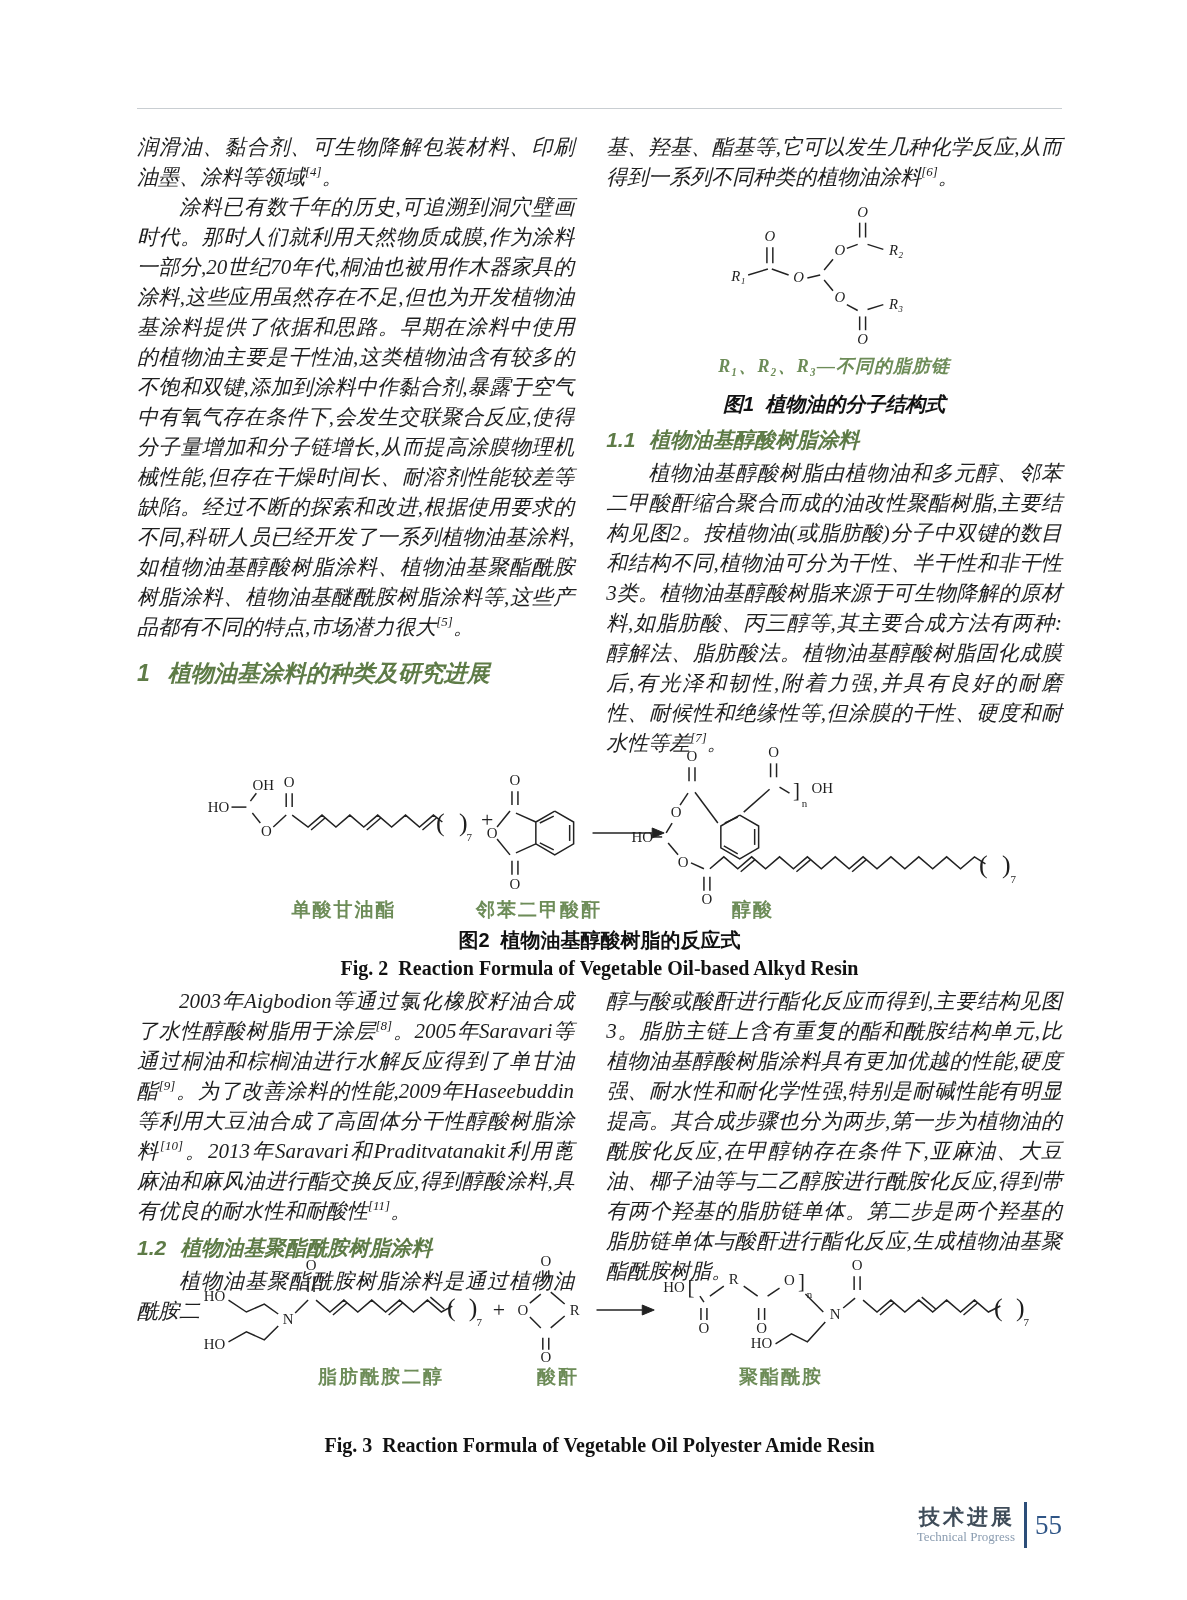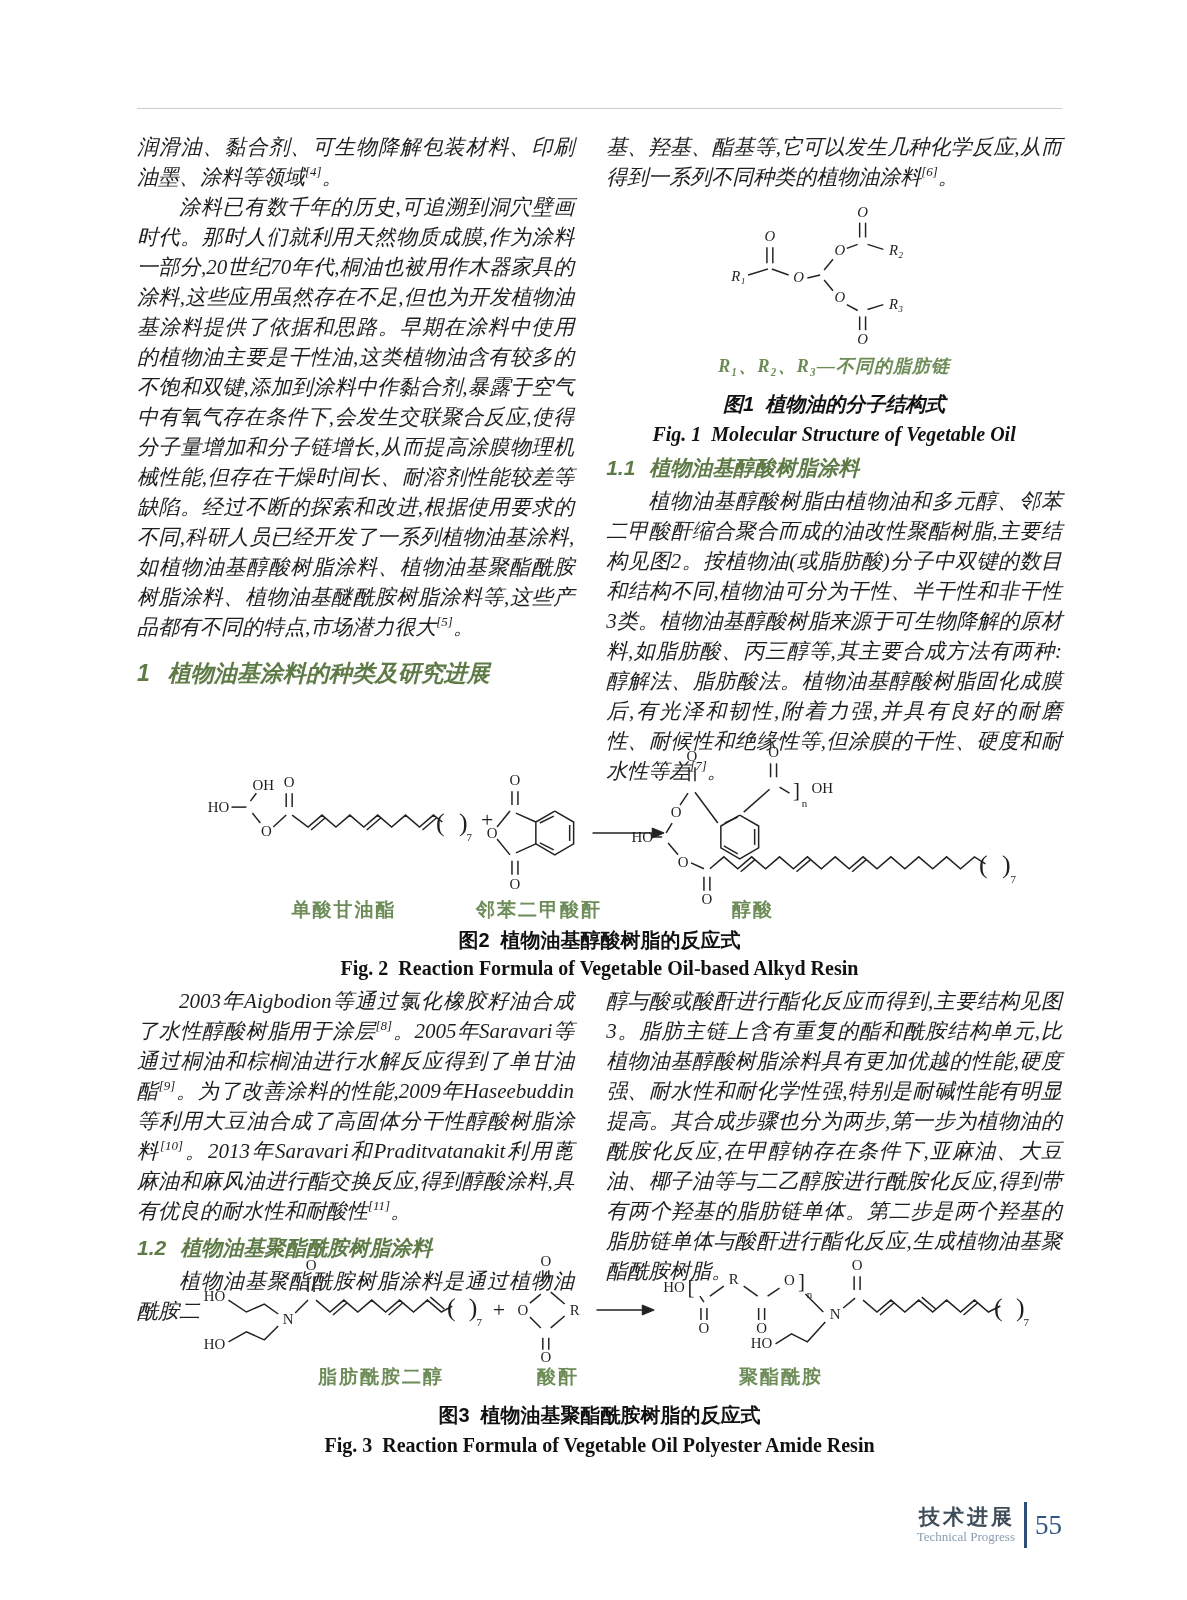--- a/index.html
+++ b/index.html
@@ -126,21 +126,20 @@
           <text x="126" y="103">O</text>
           <line x1="133" y1="106" x2="144" y2="112"></line>
           <line x1="146" y1="118" x2="146" y2="132"></line>
           <line x1="152" y1="118" x2="152" y2="132"></line>
           <text x="149" y="146">O</text>
           <line x1="154" y1="111" x2="170" y2="106"></line>
           <text x="183" y="110">R₃</text>
         </svg>
         <div class="legend-green">R₁、R₂、R₃—不同的脂肪链</div>
         <div class="cap-zh">图1  植物油的分子结构式</div>
-        <div class="cap-en">Fig. 1  Molecular Structure of Vegetable Oil</div>
       </div>
 
       <h3 class="subsec"><span>1.1</span><span class="ht">植物油基醇酸树脂涂料</span></h3>
       <p class="body ind">植物油基醇酸树脂由植物油和多元醇、邻苯二甲酸酐缩合聚合而成的油改性聚酯树脂,主要结构见图2。按植物油(或脂肪酸)分子中双键的数目和结构不同,植物油可分为干性、半干性和非干性3类。植物油基醇酸树脂来源于可生物降解的原材料,如脂肪酸、丙三醇等,其主要合成方法有两种:醇解法、脂肪酸法。植物油基醇酸树脂固化成膜后,有光泽和韧性,附着力强,并具有良好的耐磨性、耐候性和绝缘性等,但涂膜的干性、硬度和耐水性等差<sup>[7]</sup>。</p>
     </div>
   </div>
 
   <div class="figblock fig2-block">
     <svg class="chem" width="925" height="165" viewBox="0 0 930 165">
 
@@ -302,21 +301,20 @@
       <line x1="747" y1="59" x2="761" y2="47"></line>
       <line x1="789" y1="41" x2="803" y2="53"></line>
       <line x1="831" y1="59" x2="845" y2="47"></line>
       <text x="866" y="60" class="paren">(</text>
       <text x="888" y="60" class="paren">)</text>
       <text x="894" y="70" class="small">7</text>
     </svg>
     <span class="chem-label" style="left:244px; top:108px;">脂肪酰胺二醇</span>
     <span class="chem-label" style="left:421px; top:108px;">酸酐</span>
     <span class="chem-label" style="left:644px; top:108px;">聚酯酰胺</span>
-    <div class="cap-zh" style="top:146px;">图3  植物油基聚酯酰胺树脂的反应式</div>
     <div class="cap-en" style="top:178px;">Fig. 3  Reaction Formula of Vegetable Oil Polyester Amide Resin</div>
   </div>
 
   <div class="footer">
     <div class="footer-txt">
       <div class="footer-zh">技术进展</div>
       <div class="footer-en">Technical Progress</div>
     </div>
     <div class="footer-bar"></div>
     <div class="footer-page">55</div>

